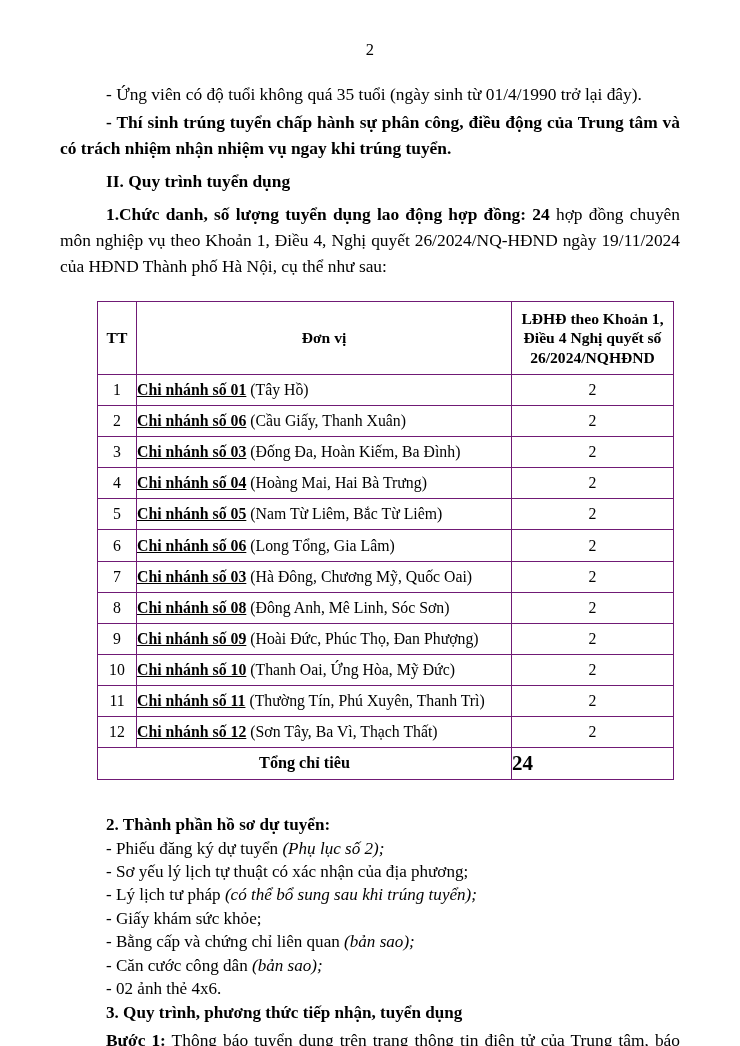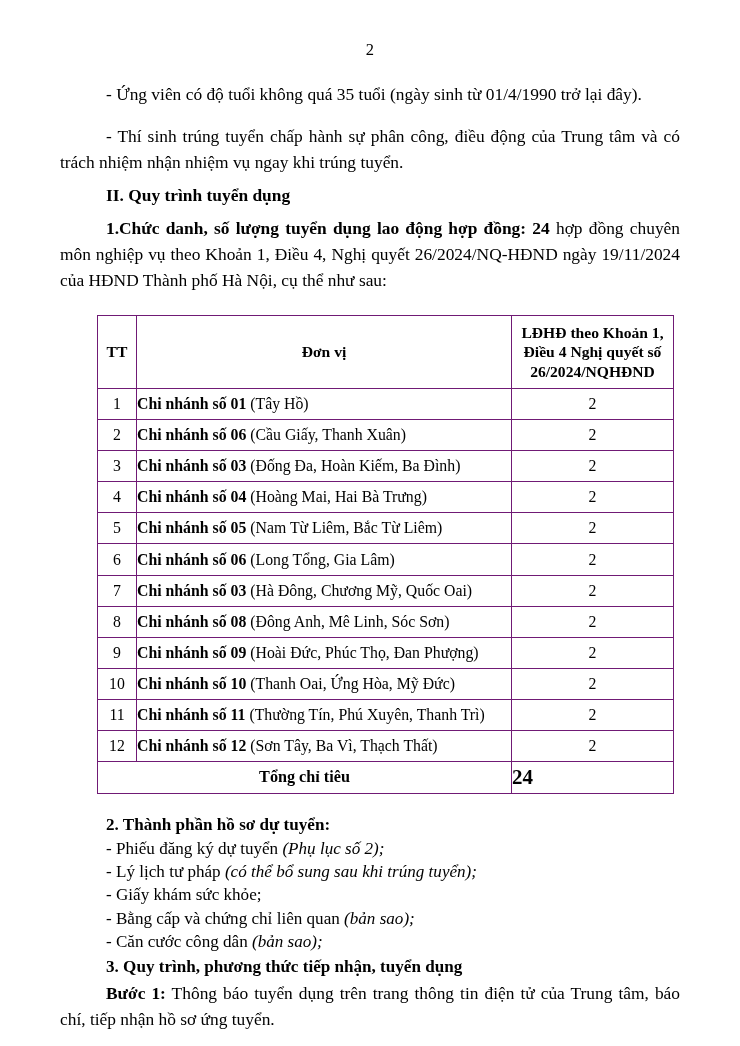--- a/index.html
+++ b/index.html
@@ -36,21 +36,21 @@
     font-size: 17.4px;
     line-height: 26px;
     text-align: justify;
     text-justify: inter-word;
   }
   .para {
     margin: 0;
     text-indent: 46px;
   }
   .para.p-first { margin-top: 22px; }
-  .para.p-second { margin-top: 16px; }
+  .para.p-second { margin-top: 2px; font-weight: bold; }
   .heading {
     margin: 0;
     text-indent: 46px;
     font-weight: bold;
     margin-top: 7px;
   }
   .para.p-three {
     margin-top: 7px;
   }
   b.strong { font-weight: bold; }
@@ -89,41 +89,41 @@
     text-align: center;
     font-size: 15.8px;
     height: 30.1px;
   }
   td.cell-unit {
     text-align: left;
     font-size: 15.8px;
     padding-left: 9px;
     height: 30.1px;
   }
-  td.cell-unit .br-name { font-weight: bold; }
+  td.cell-unit .br-name { font-weight: bold; text-decoration: underline; }
   td.cell-num {
     text-align: center;
     font-size: 15.8px;
     height: 30.1px;
   }
   td.total-label {
     text-align: center;
     font-weight: bold;
     font-size: 16.2px;
     height: 31px;
   }
   td.total-value {
     text-align: left;
     font-weight: bold;
     font-size: 21px;
   }
 
   
   .lower {
-    margin-top: 19px;
+    margin-top: 33px;
     padding-left: 46px;
     font-size: 17.1px;
     line-height: 23.4px;
   }
   .lower .sub-head {
     font-weight: bold;
     margin: 0;
   }
   .lower .doc-line {
     margin: 0;
@@ -243,24 +243,26 @@
             <td class="total-value">24</td>
           </tr>
         </tbody>
     </table>
   </div>
 
   <div class="lower">
     <p class="sub-head">2. Thành phần hồ sơ dự tuyển:</p>
     <div id="doc-items">
         <p class="doc-line"><span>- Phiếu đăng ký dự tuyển </span><i>(Phụ lục số 2);</i></p>
+        <p class="doc-line"><span>- Sơ yếu lý lịch tự thuật có xác nhận của địa phương;</span></p>
         <p class="doc-line"><span>- Lý lịch tư pháp </span><i>(có thể bổ sung sau khi trúng tuyển);</i></p>
         <p class="doc-line"><span>- Giấy khám sức khỏe;</span></p>
         <p class="doc-line"><span>- Bằng cấp và chứng chỉ liên quan </span><i>(bản sao);</i></p>
         <p class="doc-line"><span>- Căn cước công dân </span><i>(bản sao);</i></p>
+        <p class="doc-line"><span>- 02 ảnh thẻ 4x6.</span></p>
       </div>
     <p class="sub-head-2">3. Quy trình, phương thức tiếp nhận, tuyển dụng</p>
   </div>
 
   <p class="closing">
       <span class="ind"><b class="strong">Bước 1:</b><span> Thông báo tuyển dụng trên trang thông tin điện tử của Trung tâm, báo chí, tiếp nhận hồ sơ ứng tuyển.</span></span>
     </p>
 
 </div>
 

